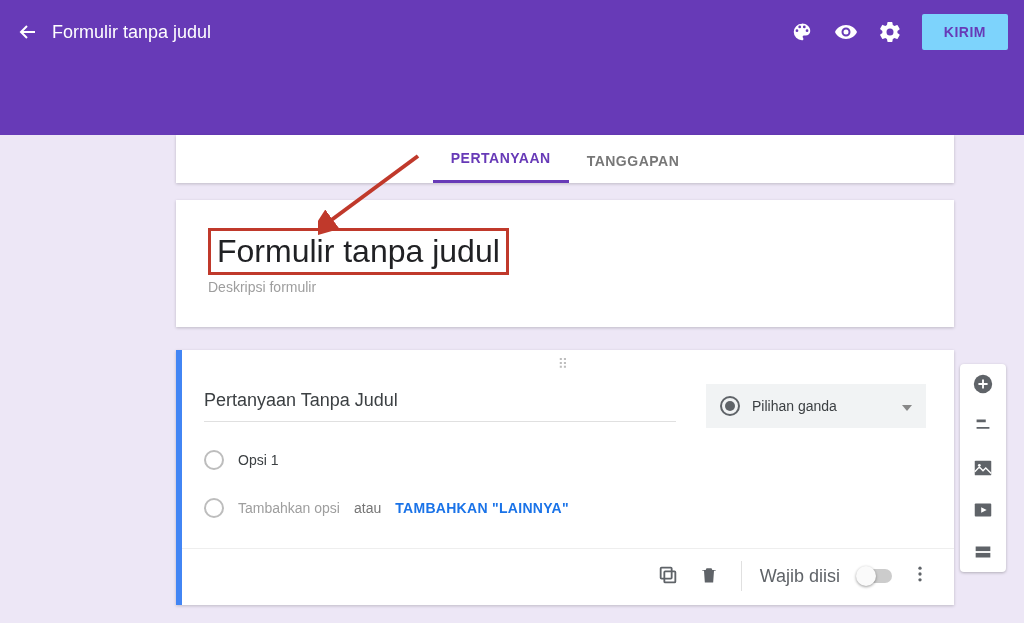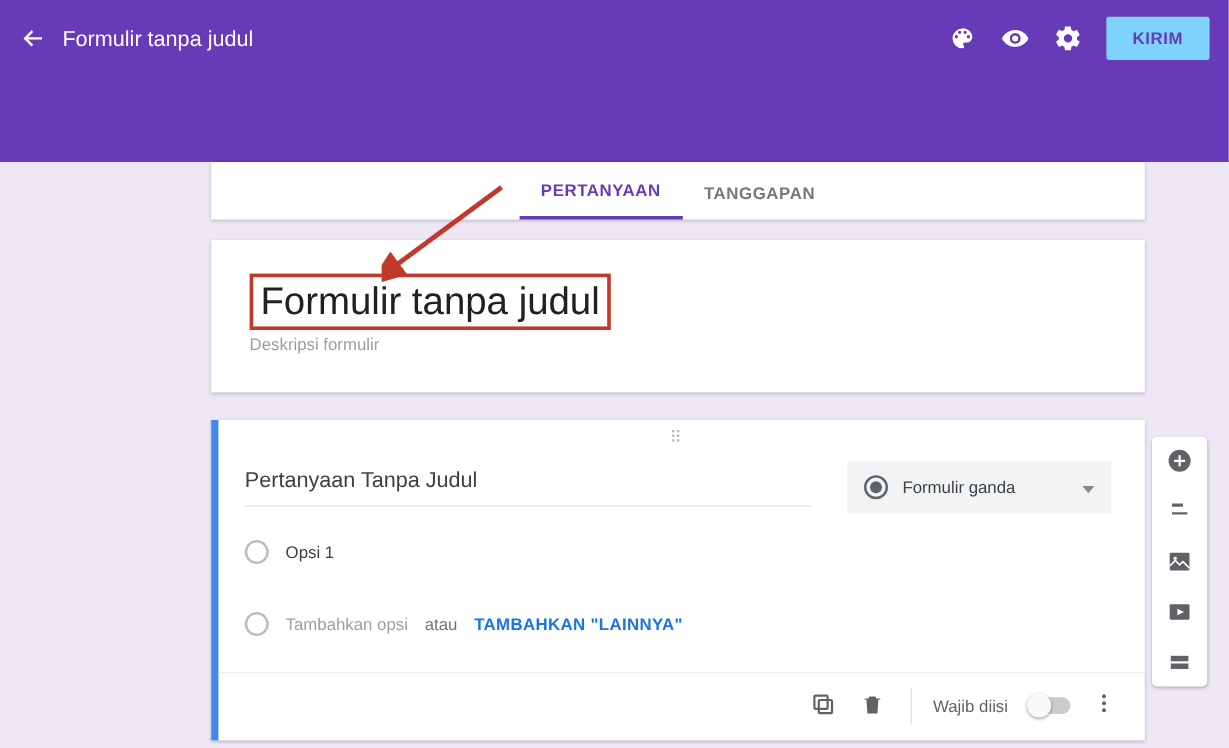--- a/index.html
+++ b/index.html
@@ -109,35 +109,35 @@
   .option-row { display:flex; align-items:center; gap:14px; margin-top:22px; font-size:14px; color:#3c4043; }
   .radio-circle {
     width:20px; height:20px; border:2px solid #bdbdbd; border-radius:50%;
   }
   .radio-filled {
     width:20px; height:20px; border:2px solid #5f6368; border-radius:50%;
     display:flex; align-items:center; justify-content:center;
   }
   .radio-filled::after { content:""; width:10px; height:10px; background:#5f6368; border-radius:50%; }
 
-  .add-option-row { display:flex; align-items:center; gap:14px; margin-top:40px; font-size:14px;}
+  .add-option-row { display:flex; align-items:center; gap:14px; margin-top:28px; font-size:14px;}
   .add-option-row .muted { color:#9e9e9e; }
   .add-option-row .or { color:#757575; }
   .add-option-row .link { color:#1a73e8; font-weight:600; letter-spacing:.3px; cursor:pointer; }
 
   .q-footer {
     margin-top: 30px;
     border-top: 1px solid #eee;
     padding: 12px 20px 14px 20px;
     display:flex; align-items:center; justify-content:flex-end;
     gap: 18px;
     color:#5f6368;
   }
   .q-footer .divider-v { width:1px; height:30px; background:#e0e0e0; }
-  .q-footer .label { font-size:14px; color:#5f6368; }
+  .q-footer .label { font-size:18px; color:#5f6368; }
   .toggle {
     width:34px; height:14px; background:#ccc; border-radius:14px; position:relative; cursor:pointer;
   }
   .toggle::after {
     content:""; position:absolute; left:-2px; top:-3px;
     width:20px; height:20px; background:#fafafa; border-radius:50%;
     box-shadow:0 1px 3px rgba(0,0,0,.4);
   }
   .icon-btn svg, .ft-icon svg { display:block; }
   .ft-icon { width:24px; height:24px; cursor:pointer; color:#5f6368; }
@@ -211,21 +211,21 @@
 
 <div class="card question-card">
   <div class="left-bar"></div>
   <div class="drag-handle">⠿</div>
 
   <div class="q-body">
     <div class="q-row">
       <div class="q-title">Pertanyaan Tanpa Judul</div>
       <div class="q-type">
         <span class="radio-filled"></span>
-        <span style="margin-left:12px">Formulir ganda</span>
+        <span style="margin-left:12px">Pilihan ganda</span>
         <span class="chev">
           <svg width="10" height="6" viewBox="0 0 10 6" fill="#888">
               <path d="M0 0l5 6 5-6z"></path>
             </svg>
         </span>
       </div>
     </div>
 
     <div class="option-row">
       <span class="radio-circle"></span>

